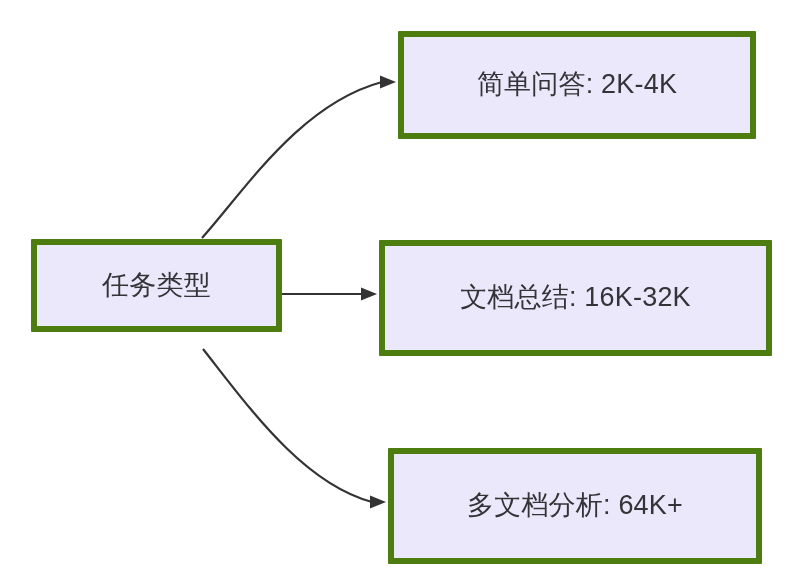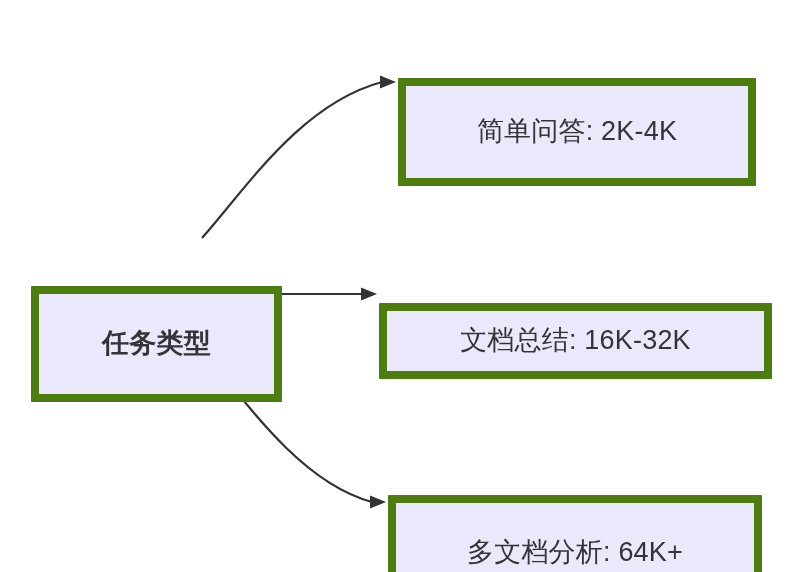--- a/index.html
+++ b/index.html
@@ -24,54 +24,52 @@
     left: 0;
     top: 0;
     width: 787px;
     height: 572px;
     pointer-events: none;
   }
   .node {
     position: absolute;
     box-sizing: border-box;
     background: #ECE8FB;
-    border: 8px solid #4d7c0f;
+    border: 6px solid #4d7c0f;
     border-radius: 1px;
     display: flex;
     align-items: center;
     justify-content: center;
     text-align: center;
-    margin-top: 47px;
   }
   .node-label {
     color: #333338;
     font-size: 27px;
     line-height: 1.25;
     letter-spacing: 0.2px;
     white-space: nowrap;
     font-family: "Liberation Sans", "DejaVu Sans", sans-serif;
   }
   #node-source {
     left: 31px;
     top: 239px;
     width: 251px;
-    height: 116px;
-    font-weight: bold;
+    height: 93px;
   }
   #node-simple-qa {
     left: 398px;
     top: 31px;
     width: 358px;
     height: 108px;
   }
   #node-doc-summary {
     left: 379px;
-    top: 256px;
+    top: 240px;
     width: 393px;
-    height: 76px;
+    height: 116px;
   }
   #node-multi-doc {
     left: 388px;
     top: 448px;
     width: 374px;
     height: 116px;
   }
   .edge-path {
     fill: none;
     stroke: #333333;

